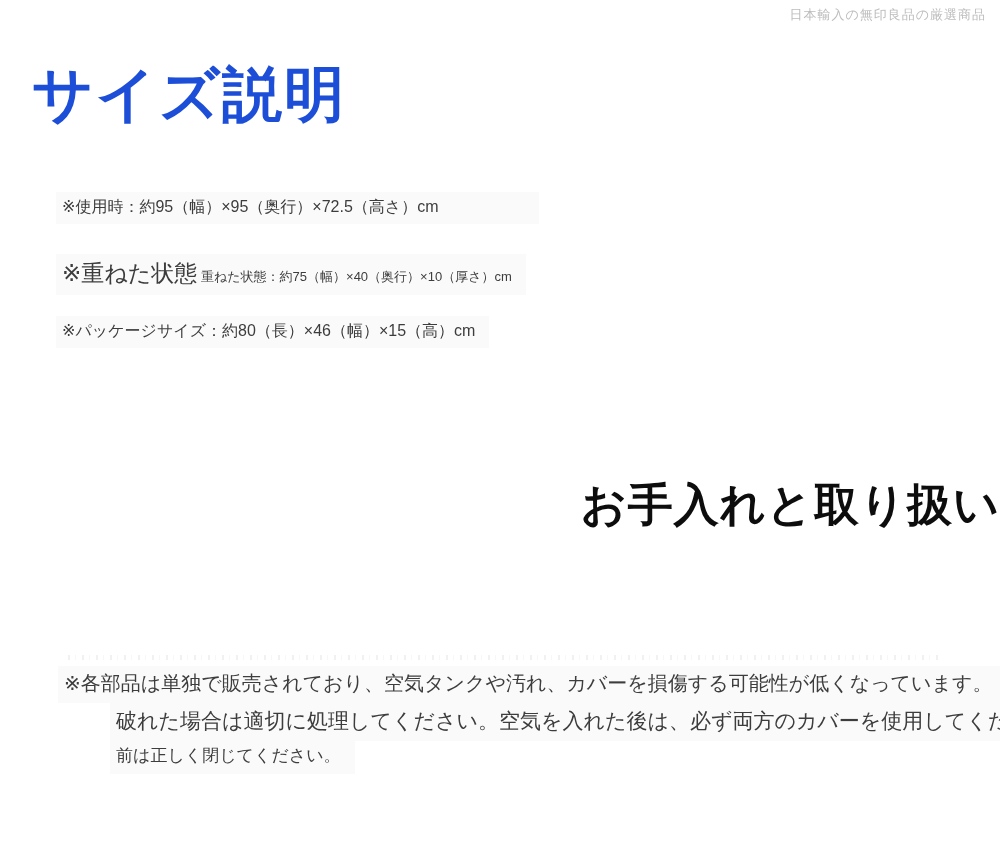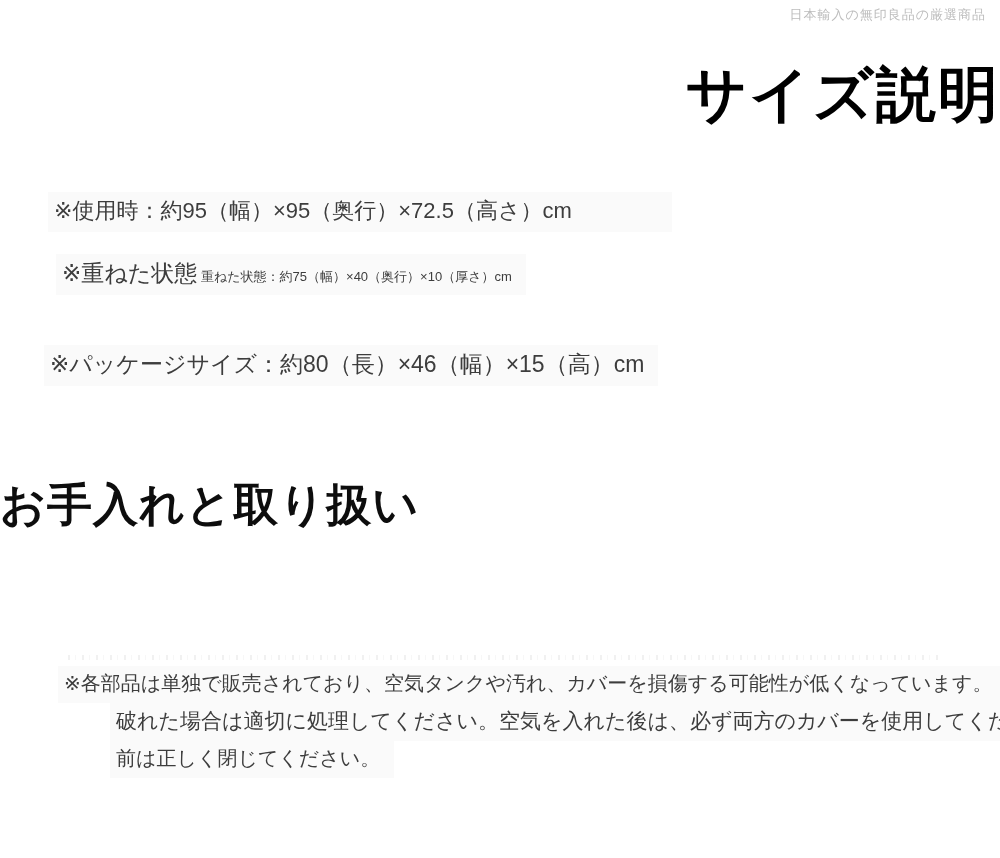--- a/index.html
+++ b/index.html
@@ -21,56 +21,56 @@
     right: 14px;
     font-size: 13px;
     letter-spacing: 1px;
     color: #bcbcbc;
   }
   .h1 {
     position: absolute;
     left: 0;
     right: 0;
     top: 62px;
-    text-align: right;
+    text-align: left;
     font-size: 60px;
     font-weight: 900;
-    color: #000000;
+    color: #1d4ed8;
     letter-spacing: 2px;
     line-height: 1.1;
     padding-left: 32px;
   }
   .h2 {
     position: absolute;
     left: 0;
     right: 0;
     top: 480px;
-    text-align: left;
+    text-align: right;
     font-size: 45px;
     font-weight: 900;
     color: #0d0d0d;
     letter-spacing: 1px;
     line-height: 1.1;
   }
   .line {
     position: absolute;
     width: max-content;
     color: #3d3d3d;
     background: rgba(0, 0, 0, 0.018);
     white-space: nowrap;
     line-height: 1.35;
   }
-  .size-line-1 { left: 48px; top: 192px; font-size: 22px; padding: 4px 100px 6px 6px; }
+  .size-line-1 { left: 56px; top: 192px; font-size: 16px; padding: 4px 100px 6px 6px; }
   .size-line-2 { left: 56px; top: 254px; font-size: 23px; padding: 4px 14px 6px 6px; }
   .size-line-2 .rest { font-size: 13px; }
-  .size-line-3 { left: 44px; top: 316px; font-size: 23px; padding: 4px 14px 6px 6px; margin-top: 29px; }
+  .size-line-3 { left: 56px; top: 316px; font-size: 16px; padding: 4px 14px 6px 6px; }
   .care-line-1 { left: 58px; top: 604px; font-size: 19px; padding: 4px 60px 6px 6px; }
   .care-line-2 { left: 58px; top: 666px; font-size: 20px; padding: 4px 14px 6px 6px; }
   .care-line-3 { left: 110px; top: 703px; font-size: 21px; padding: 4px 14px 6px 6px; }
-  .care-line-4 { left: 110px; top: 741px; font-size: 20px; padding: 4px 14px 6px 6px; }
+  .care-line-4 { left: 110px; top: 741px; font-size: 17px; padding: 4px 14px 6px 6px; }
   .ghost-band {
     position: absolute;
     left: 68px;
     top: 655px;
     width: 872px;
     height: 5px;
     background: repeating-linear-gradient(
       90deg,
       rgba(0, 0, 0, 0.10) 0px, rgba(0, 0, 0, 0.10) 2px,
       transparent 2px, transparent 7px,

